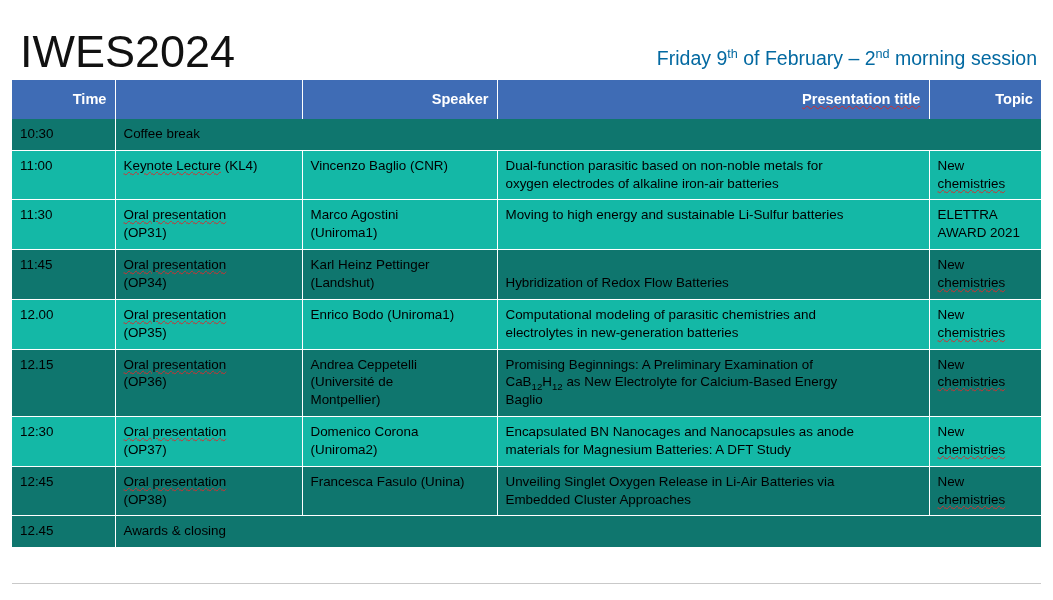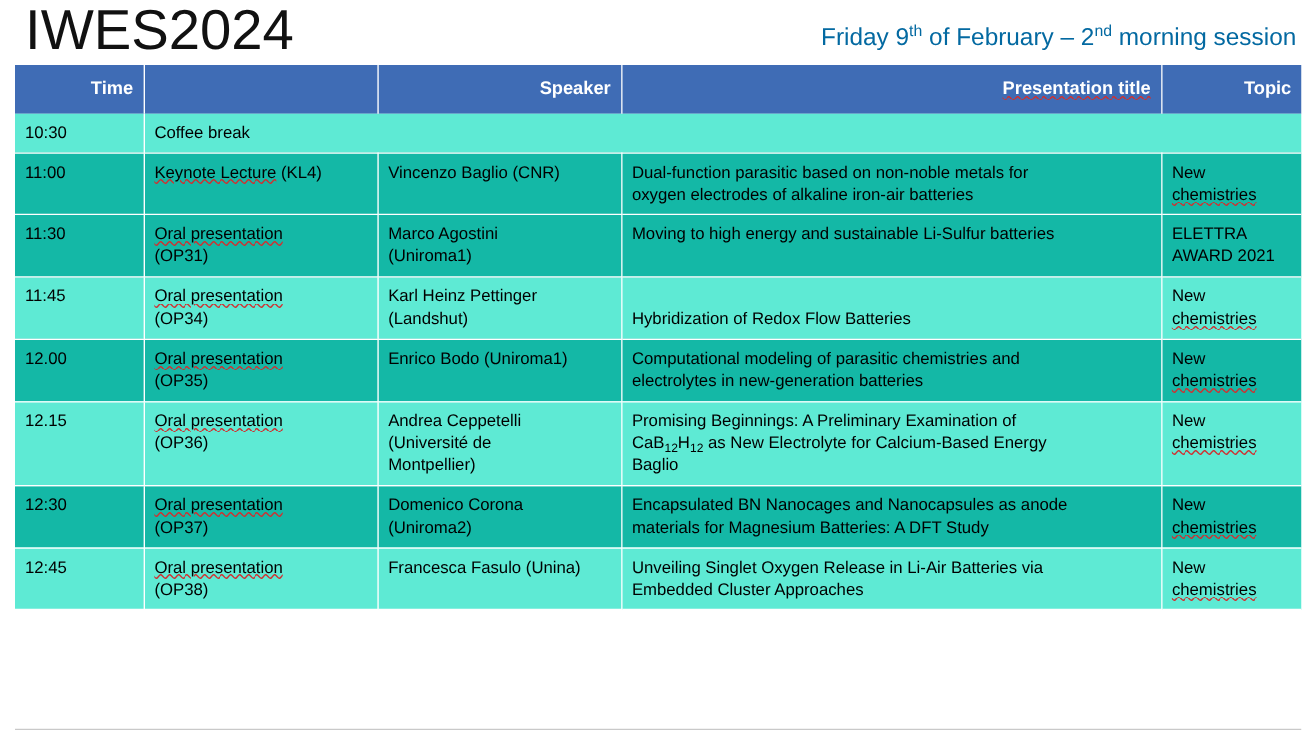--- a/index.html
+++ b/index.html
@@ -19,21 +19,21 @@
     width: 1053px;
     height: 600px;
     box-sizing: border-box;
     padding: 0 12px;
   }
   .header {
     display: flex;
     align-items: flex-end;
     justify-content: space-between;
     padding: 8px 4px 6px 8px;
-    height: 52px;
+    height: 80px;
     box-sizing: border-box;
   }
   .title {
     font-size: 45px;
     line-height: 1;
     font-weight: 400;
     letter-spacing: 0px;
     color: #111111;
   }
   .session {
@@ -75,21 +75,21 @@
 
   tbody td {
     padding: 6px 8px 7px 8px;
     vertical-align: top;
     border-right: 1px solid #ffffff;
     border-bottom: 1px solid #ffffff;
     line-height: 1.33;
   }
   tbody td:last-child { border-right: none; }
 
-  tbody tr.band-light td { background: #5eead4; }
+  tbody tr.band-light td { background: #0f766e; }
   tbody tr.band-dark td  { background: #14b8a6; }
 
   .cell-sub { display: block; }
   .spell { 
     text-decoration: underline;
     text-decoration-style: wavy;
     text-decoration-color: #d03030;
     text-decoration-thickness: 1px;
   }
   .vmid { vertical-align: middle; }
@@ -260,18 +260,22 @@
         <td>
           <span class="cell-sub">Unveiling Singlet Oxygen Release in Li-Air Batteries via</span>
           <span class="cell-sub">Embedded Cluster Approaches</span>
         </td>
         <td>
           <span class="cell-sub">New</span>
           <span class="cell-sub spell">chemistries</span>
         </td>
       </tr>
 
+      <tr class="band-light">
+        <td>12.45</td>
+        <td colspan="4">Awards &amp; closing</td>
+      </tr>
 
     </tbody>
   </table>
 
   <div class="footer-rule"></div>
 </div>
 
 </body></html>

